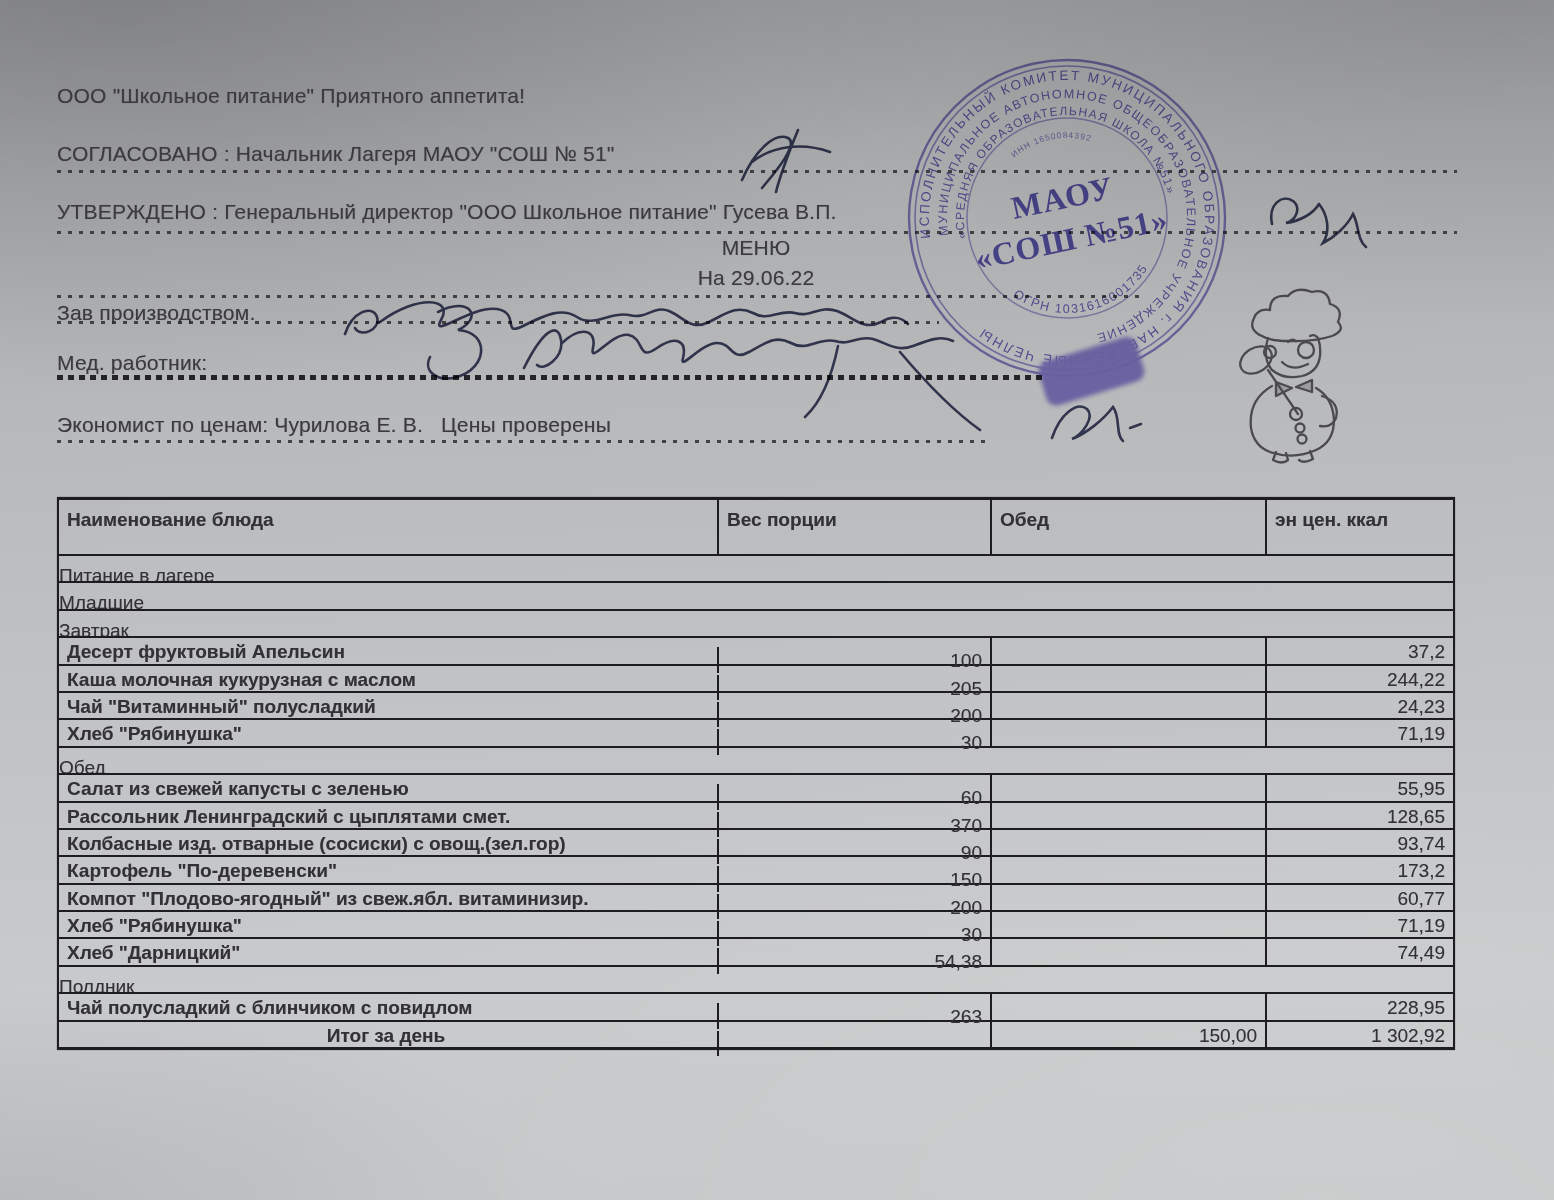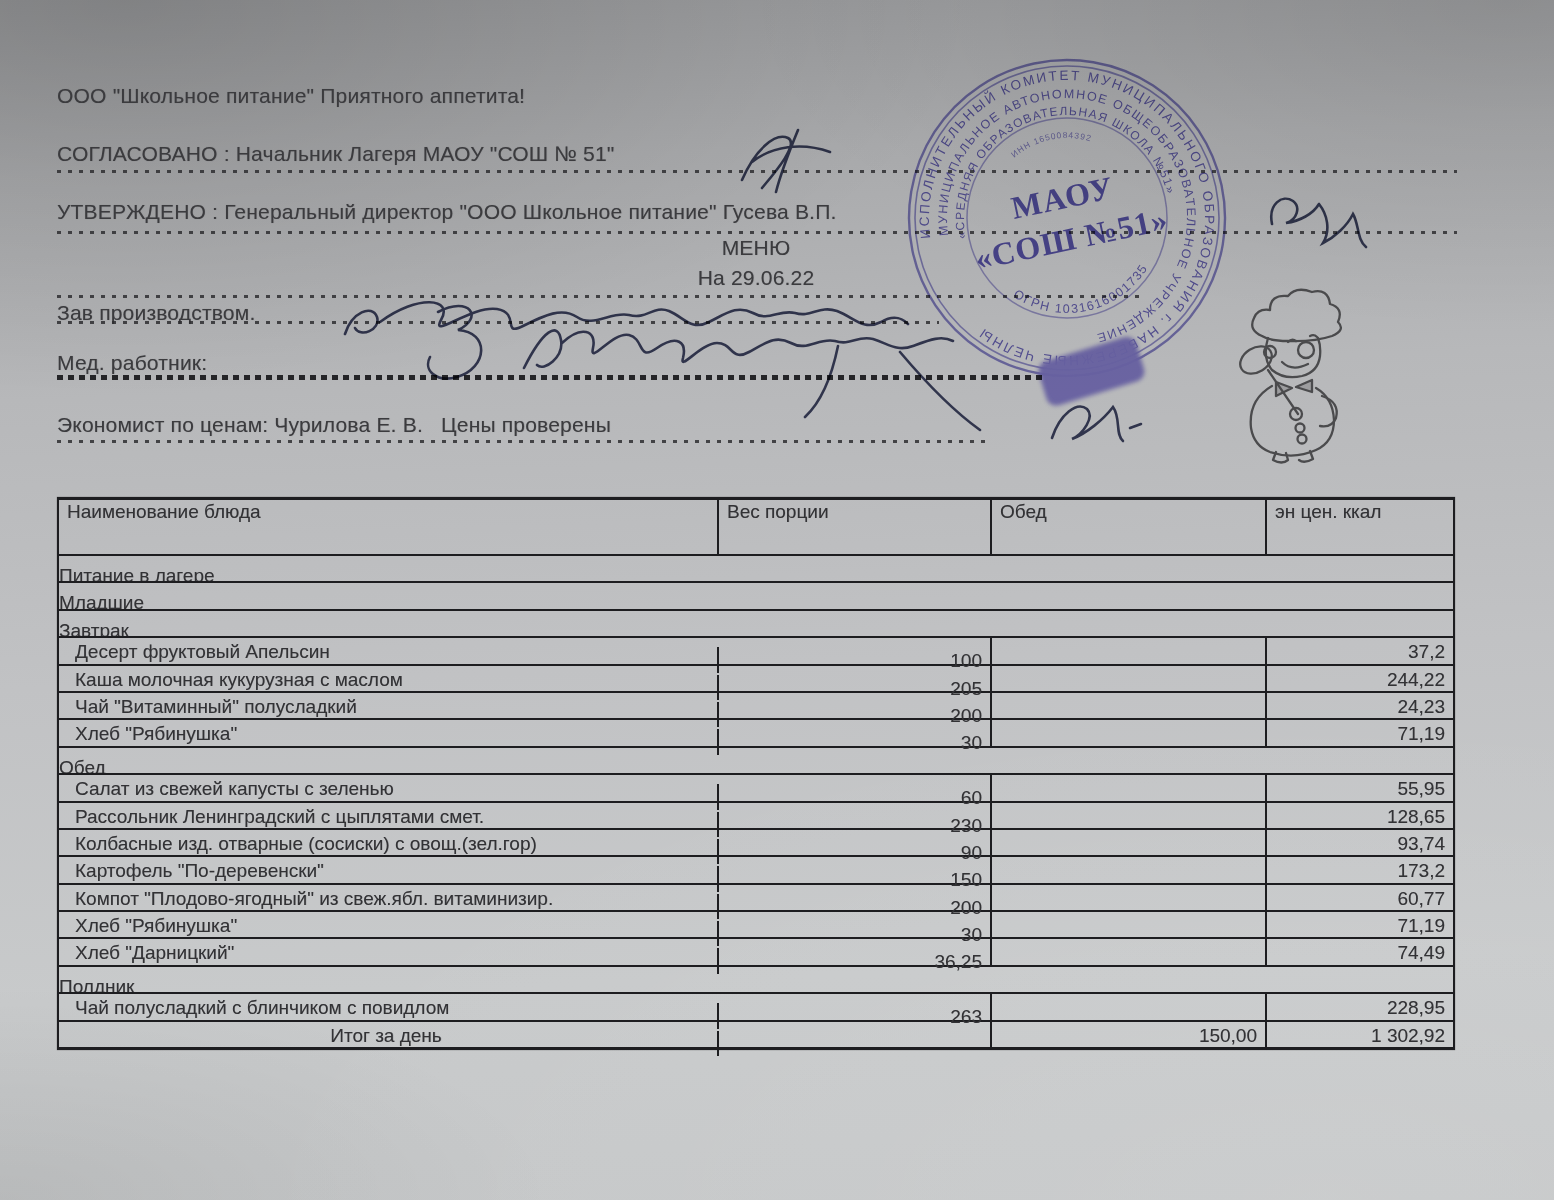--- a/index.html
+++ b/index.html
@@ -34,22 +34,22 @@
     border:2px solid #1d1d20;border-top-width:3px;border-bottom-width:3px;
     box-shadow:0 0 1px rgba(20,20,25,.6);
   }
   .tr{display:flex;height:27.4px;border-top:2px solid #1d1d20;}
   .tr:first-child{border-top:none;}
   .tr.thead{height:54px;align-items:flex-end;}
   .td{height:100%;color:#323235;font-size:19px;line-height:24px;white-space:nowrap;overflow:hidden;
       text-shadow:.3px .3px .6px rgba(40,40,45,.3);}
   .td+.td{border-left:2px solid #1d1d20;}
   .c0{width:658px;} .c1{width:273px;margin-top:9px;} .c2{width:275px;} .c3{flex:1;}
-  .th{padding:0 0 4px 8px;}
-  .name{padding:2px 4px 0 16px;}
+  .th{padding:8px 0 4px 8px;font-weight:bold;}
+  .name{padding:2px 4px 0 8px;font-weight:bold;}
   .num{text-align:right;padding:2px 8px 0 0;}
   .sec{width:100%;text-align:left;padding-top:8px;}
   .center{text-align:center;padding-left:0;}
   
   #stamp{position:absolute;left:880px;top:28px;mix-blend-mode:multiply;opacity:.86;}
   #chef{position:absolute;left:1218px;top:284px;opacity:.88;}
   #sigs{position:absolute;left:0;top:0;mix-blend-mode:multiply;}
 </style>
 </head>
 <body>
@@ -120,21 +120,21 @@
         <div class="td sec">Обед</div>
       </div>
       <div class="tr">
         <div class="td name c0">Салат из свежей капусты с зеленью</div>
         <div class="td num c1">60</div>
         <div class="td num c2"></div>
         <div class="td num c3">55,95</div>
       </div>
       <div class="tr">
         <div class="td name c0">Рассольник Ленинградский с цыплятами смет.</div>
-        <div class="td num c1">230</div>
+        <div class="td num c1">370</div>
         <div class="td num c2"></div>
         <div class="td num c3">128,65</div>
       </div>
       <div class="tr">
         <div class="td name c0">Колбасные изд. отварные (сосиски) с овощ.(зел.гор)</div>
         <div class="td num c1">90</div>
         <div class="td num c2"></div>
         <div class="td num c3">93,74</div>
       </div>
       <div class="tr">
@@ -150,21 +150,21 @@
         <div class="td num c3">60,77</div>
       </div>
       <div class="tr">
         <div class="td name c0">Хлеб "Рябинушка"</div>
         <div class="td num c1">30</div>
         <div class="td num c2"></div>
         <div class="td num c3">71,19</div>
       </div>
       <div class="tr">
         <div class="td name c0">Хлеб "Дарницкий"</div>
-        <div class="td num c1">36,25</div>
+        <div class="td num c1">54,38</div>
         <div class="td num c2"></div>
         <div class="td num c3">74,49</div>
       </div>
       <div class="tr section">
         <div class="td sec">Полдник</div>
       </div>
       <div class="tr">
         <div class="td name c0">Чай полусладкий с блинчиком с повидлом</div>
         <div class="td num c1">263</div>
         <div class="td num c2"></div>

